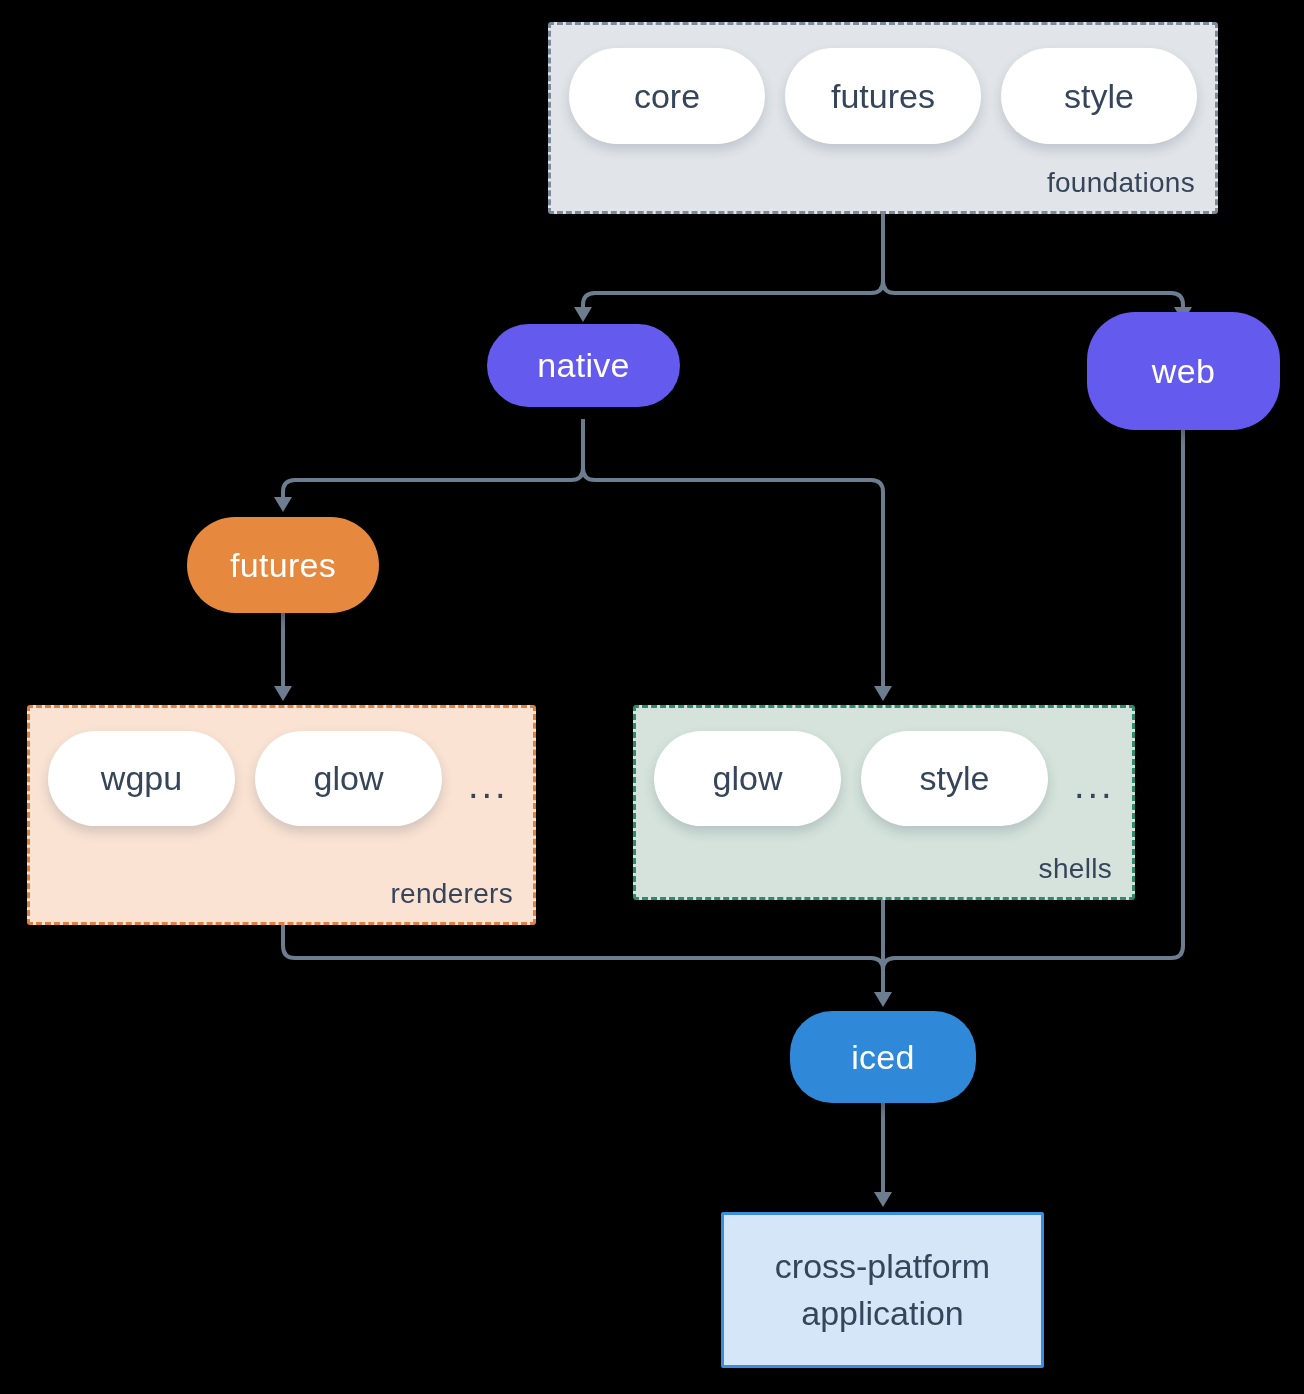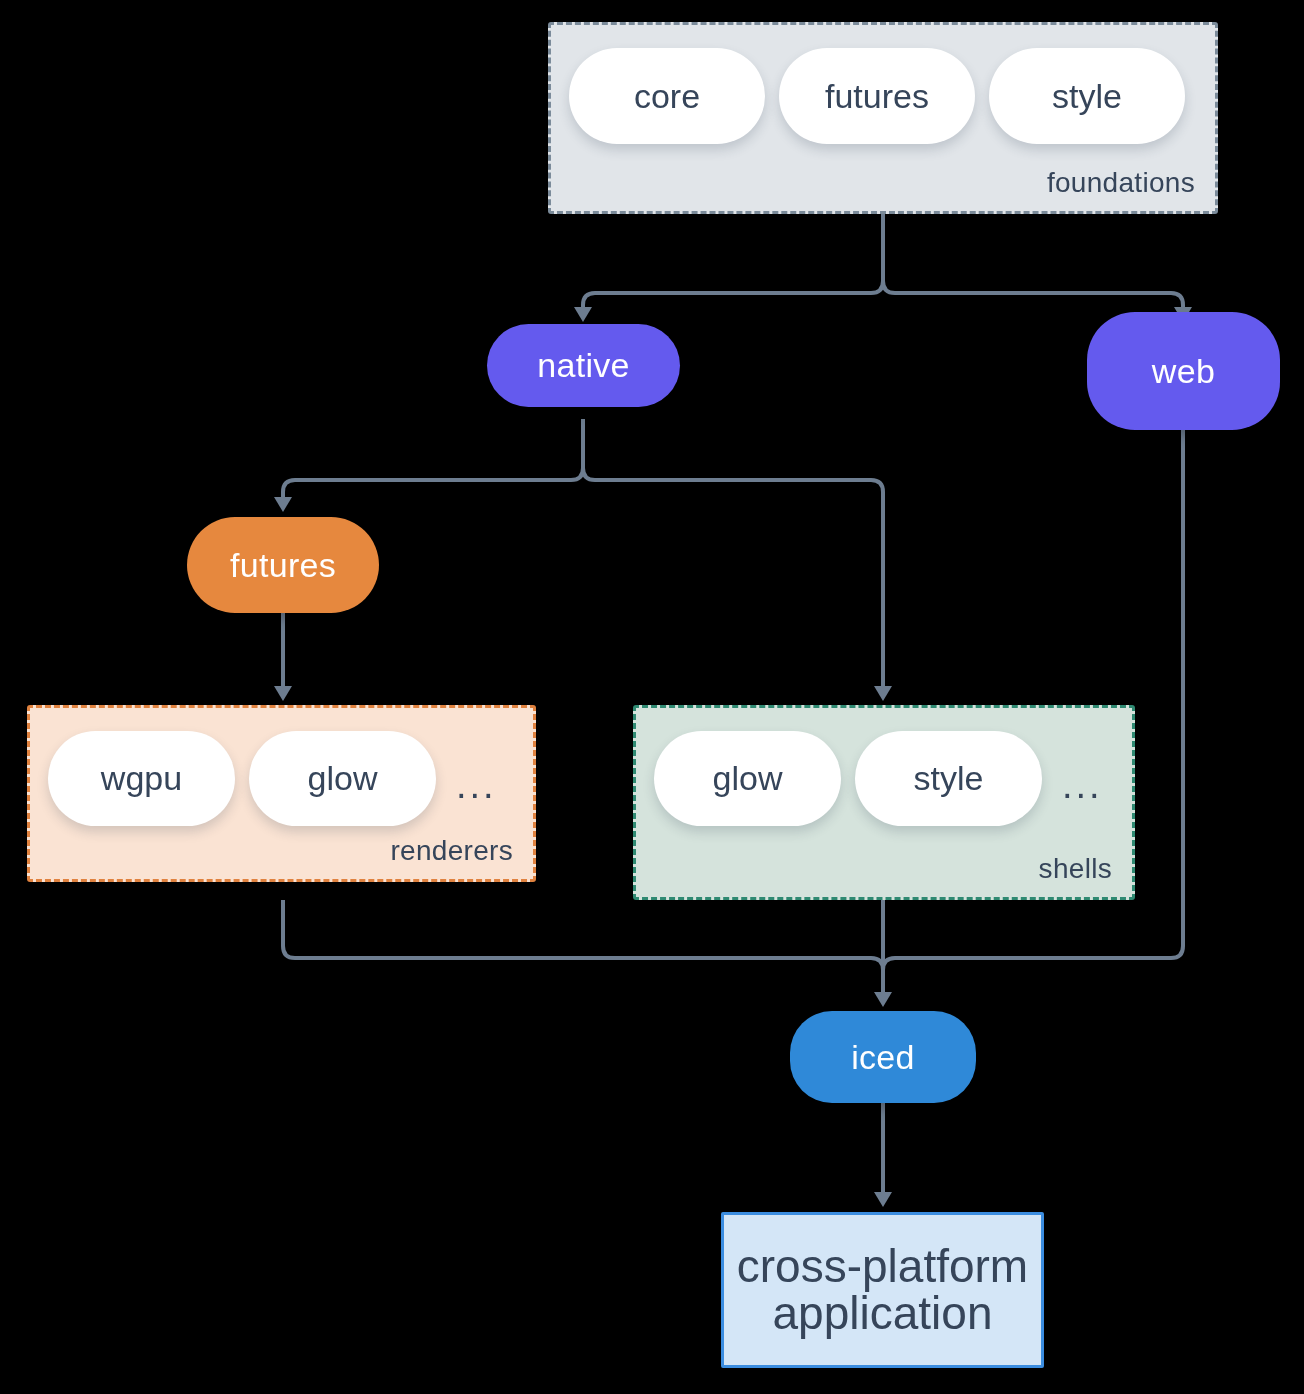--- a/index.html
+++ b/index.html
@@ -39,38 +39,38 @@
     position:absolute;
     border-radius:3px;
     box-sizing:border-box;
   }
   .group-foundations{
     left:548px;top:22px;width:670px;height:192px;
     background:var(--foundations-fill);
     border:3px dashed var(--foundations-border);
   }
   .group-renderers{
-    left:27px;top:705px;width:509px;height:177px;
+    left:27px;top:705px;width:509px;height:220px;
     background:var(--renderers-fill);
     border:3px dashed var(--renderers-border);
   }
   .group-shells{
     left:633px;top:705px;width:502px;height:195px;
     background:var(--shells-fill);
     border:3px dashed var(--shells-border);
   }
   .group-label{
     position:absolute;right:20px;bottom:12px;
     font-size:28px;color:var(--ink);
     letter-spacing:.3px;
     margin-top:34px;
   }
   .pill-row{
     position:absolute;left:18px;top:23px;
-    display:flex;gap:14px;align-items:flex-start;
+    display:flex;gap:20px;align-items:flex-start;
   }
   .pill{
     display:flex;align-items:center;justify-content:center;
     box-sizing:border-box;
     border-radius:48px;
     font-size:34px;
     color:var(--ink);
     background:var(--white-pill);
     box-shadow:0 6px 12px rgba(40,55,75,.18);
   }
@@ -94,21 +94,21 @@
   .node-web{left:1087px;top:312px;width:193px;height:118px;background:var(--purple);}
   .node-graphics{left:187px;top:517px;width:192px;height:96px;background:var(--orange);}
   .node-iced{left:790px;top:1011px;width:186px;height:92px;background:var(--blue);border-radius:42px;}
   .app-box{
     position:absolute;left:721px;top:1212px;width:323px;height:156px;
     box-sizing:border-box;
     background:var(--app-fill);
     border:3px solid var(--app-border);
     border-radius:2px;
     display:flex;flex-direction:column;align-items:center;justify-content:center;
-    font-size:46px;line-height:47px;color:var(--ink);
+    font-size:34px;line-height:47px;color:var(--ink);
     text-align:center;
   }
 </style>
 </head>
 <body>
 
 <div class="canvas">
 
   <svg class="wires" viewBox="0 0 1304 1394">
 

